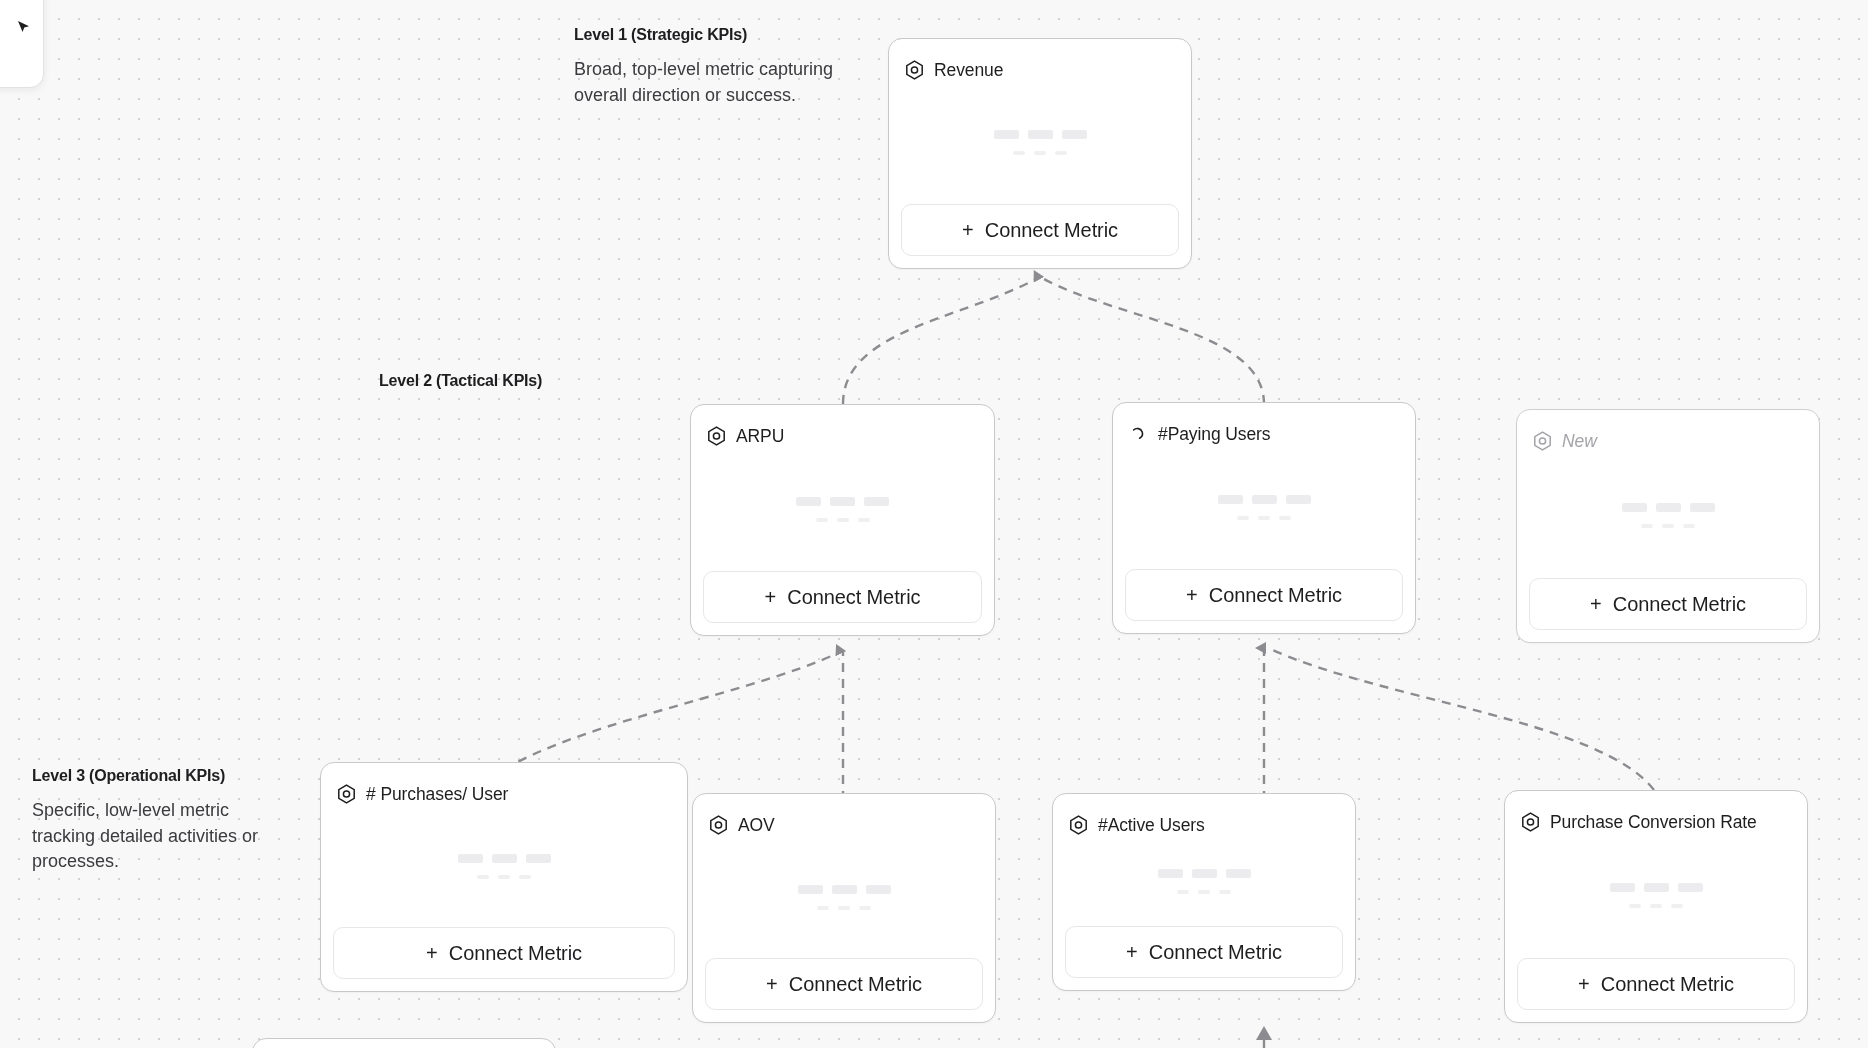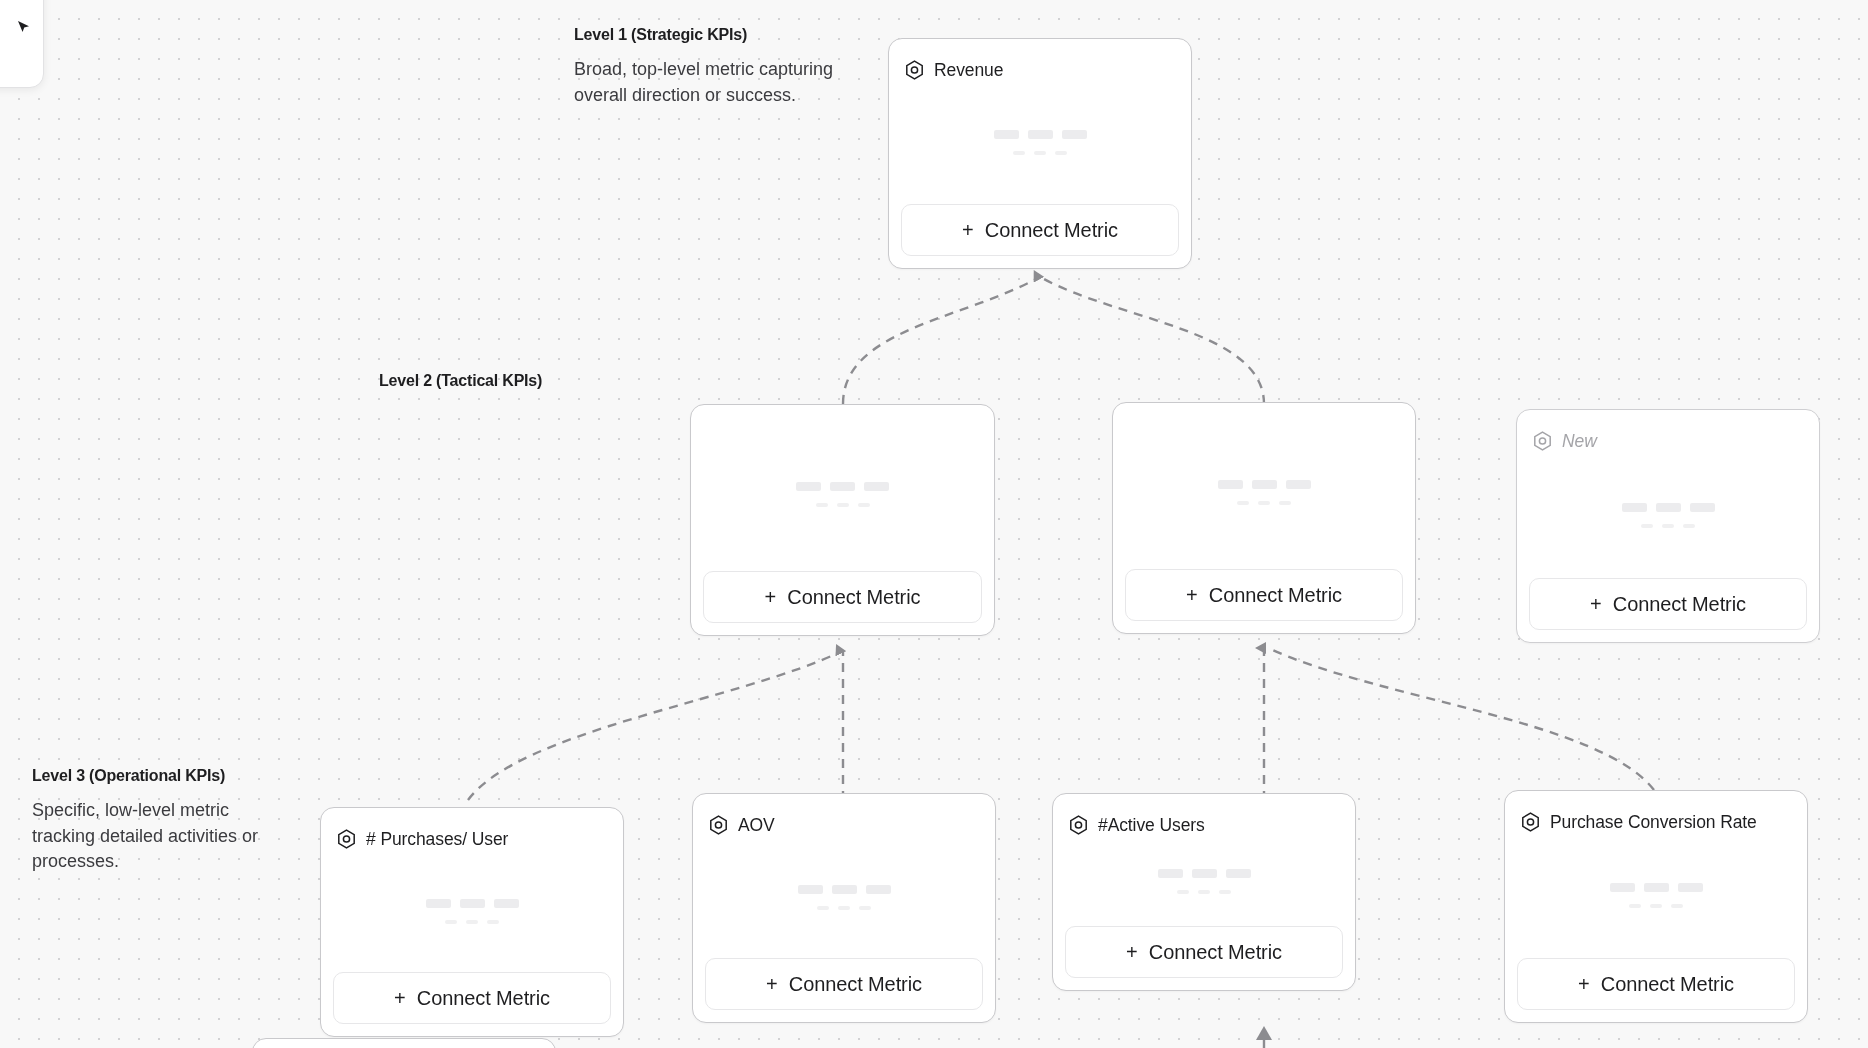--- a/index.html
+++ b/index.html
@@ -212,39 +212,52 @@
         <i class="sk-bar"></i>
       </div>
     </div>
     <div class="connect-btn">
       <span class="plus">+</span>
       <span class="lbl">Connect Metric</span>
     </div>
   </div>
 
   <div class="card" style="left:690px; top:404px; width:305px; height:232px;">
+    <div class="card-head">
+      <svg class="icon-hex" width="19" height="21" viewBox="0 0 19 21">
+        <path d="M9.5 1.2 L17.2 5.6 L17.2 14.4 L9.5 18.8 L1.8 14.4 L1.8 5.6 Z" fill="none" stroke="#1e1e20" stroke-width="1.5"></path>
+        <circle cx="9.5" cy="10" r="3.1" fill="none" stroke="#1e1e20" stroke-width="1.5"></circle>
+      </svg>
+      <span class="card-title">ARPU</span>
+    </div>
     <div class="card-body">
       <div class="sk-row">
         <i class="sk-bar"></i>
         <i class="sk-bar"></i>
         <i class="sk-bar"></i>
       </div>
       <div class="sk-row small">
         <i class="sk-bar"></i>
         <i class="sk-bar"></i>
         <i class="sk-bar"></i>
       </div>
     </div>
     <div class="connect-btn">
       <span class="plus">+</span>
       <span class="lbl">Connect Metric</span>
     </div>
   </div>
 
   <div class="card" style="left:1112px; top:402px; width:304px; height:232px;">
+    <div class="card-head">
+      <svg class="icon-hex" width="19" height="21" viewBox="0 0 19 21">
+        <path d="M4.6 6.0 A5.2 5.2 0 0 1 13.2 8.0 A5.2 5.2 0 0 1 10.6 14.2" fill="none" stroke="#1e1e20" stroke-width="1.6" stroke-linecap="round"></path>
+      </svg>
+      <span class="card-title">#Paying Users</span>
+    </div>
     <div class="card-body">
       <div class="sk-row">
         <i class="sk-bar"></i>
         <i class="sk-bar"></i>
         <i class="sk-bar"></i>
       </div>
       <div class="sk-row small">
         <i class="sk-bar"></i>
         <i class="sk-bar"></i>
         <i class="sk-bar"></i>
@@ -275,21 +288,21 @@
         <i class="sk-bar"></i>
         <i class="sk-bar"></i>
       </div>
     </div>
     <div class="connect-btn">
       <span class="plus">+</span>
       <span class="lbl">Connect Metric</span>
     </div>
   </div>
 
-  <div class="card" style="left:320px; top:807px; width:304px; height:230px;">
+  <div class="card" style="left:320px; top:762px; width:368px; height:230px;">
     <div class="card-head">
       <svg class="icon-hex" width="19" height="21" viewBox="0 0 19 21">
         <path d="M9.5 1.2 L17.2 5.6 L17.2 14.4 L9.5 18.8 L1.8 14.4 L1.8 5.6 Z" fill="none" stroke="#1e1e20" stroke-width="1.5"></path>
         <circle cx="9.5" cy="10" r="3.1" fill="none" stroke="#1e1e20" stroke-width="1.5"></circle>
       </svg>
       <span class="card-title"># Purchases/ User</span>
     </div>
     <div class="card-body">
       <div class="sk-row">
         <i class="sk-bar"></i>

